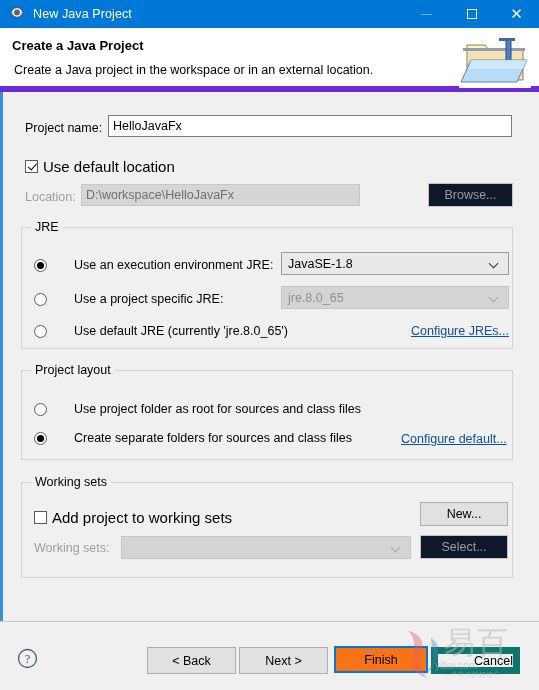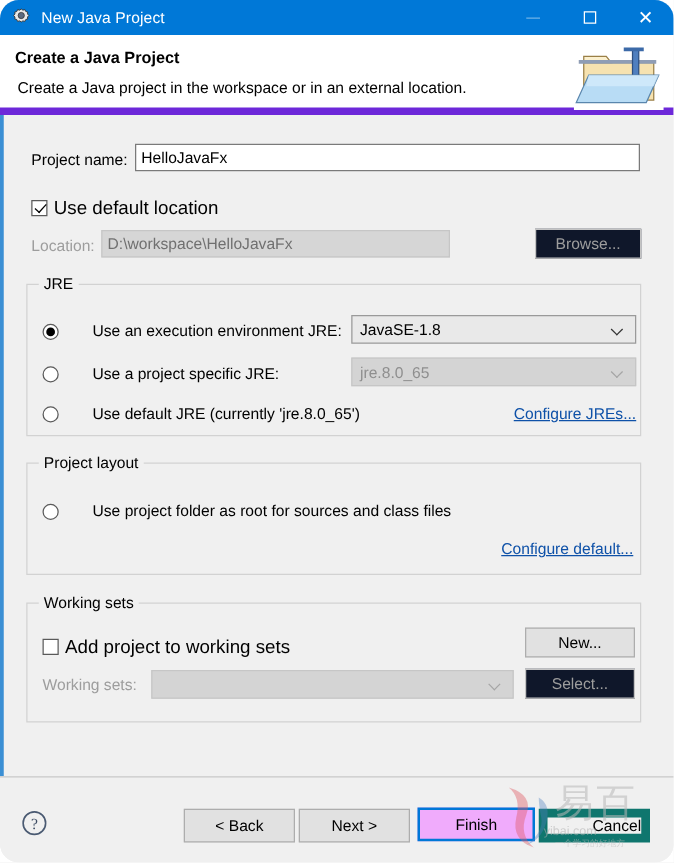--- a/index.html
+++ b/index.html
@@ -16,21 +16,20 @@
     overflow: hidden;
   }
 
   .window {
     position: relative;
     width: 539px;
     height: 690px;
     background: #f0f0f0;
     box-sizing: border-box;
     overflow: hidden;
-    border-radius: 15px;
   }
 
   
   .titlebar {
     position: absolute;
     left: 0; top: 0;
     width: 539px;
     height: 28px;
     background: #0078d7;
     display: flex;
@@ -307,21 +306,21 @@
     background: #e1e1e1;
     display: flex;
     align-items: center;
     justify-content: center;
     font-size: 12.5px;
     color: #000;
     cursor: default;
   }
   .btn-footer.primary {
     border: 2px solid #0078d7;
-    background: #f0abfc;
+    background: #f97316;
   }
   .btn-footer.ghost {
     border: 7px solid #0f766e;
     background: transparent;
     padding-left: 36px;
   }
 
   
   .watermark {
     position: absolute;
@@ -450,20 +449,24 @@
 
     <div class="group" style="left:18px; top:278px; width:492px; height:90px;">
       <span class="group-title">Project layout</span>
     </div>
 
     <div class="rbrow" style="left:31px; top:310px;">
       <span class="radio"></span>
       <span class="rblabel">Use project folder as root for sources and class files</span>
     </div>
 
+    <div class="rbrow" style="left:31px; top:339px;">
+      <span class="radio sel"></span>
+      <span class="rblabel">Create separate folders for sources and class files</span>
+    </div>
     <div class="linklabel" style="left:398px; top:340px;">Configure default...</div>
 
     <div class="group" style="left:18px; top:390px; width:492px; height:96px;">
       <span class="group-title">Working sets</span>
     </div>
 
     <div class="cbrow" style="left:31px; top:417px;">
       <span class="cbox"></span>
       <span class="cblabel">Add project to working sets</span>
     </div>

